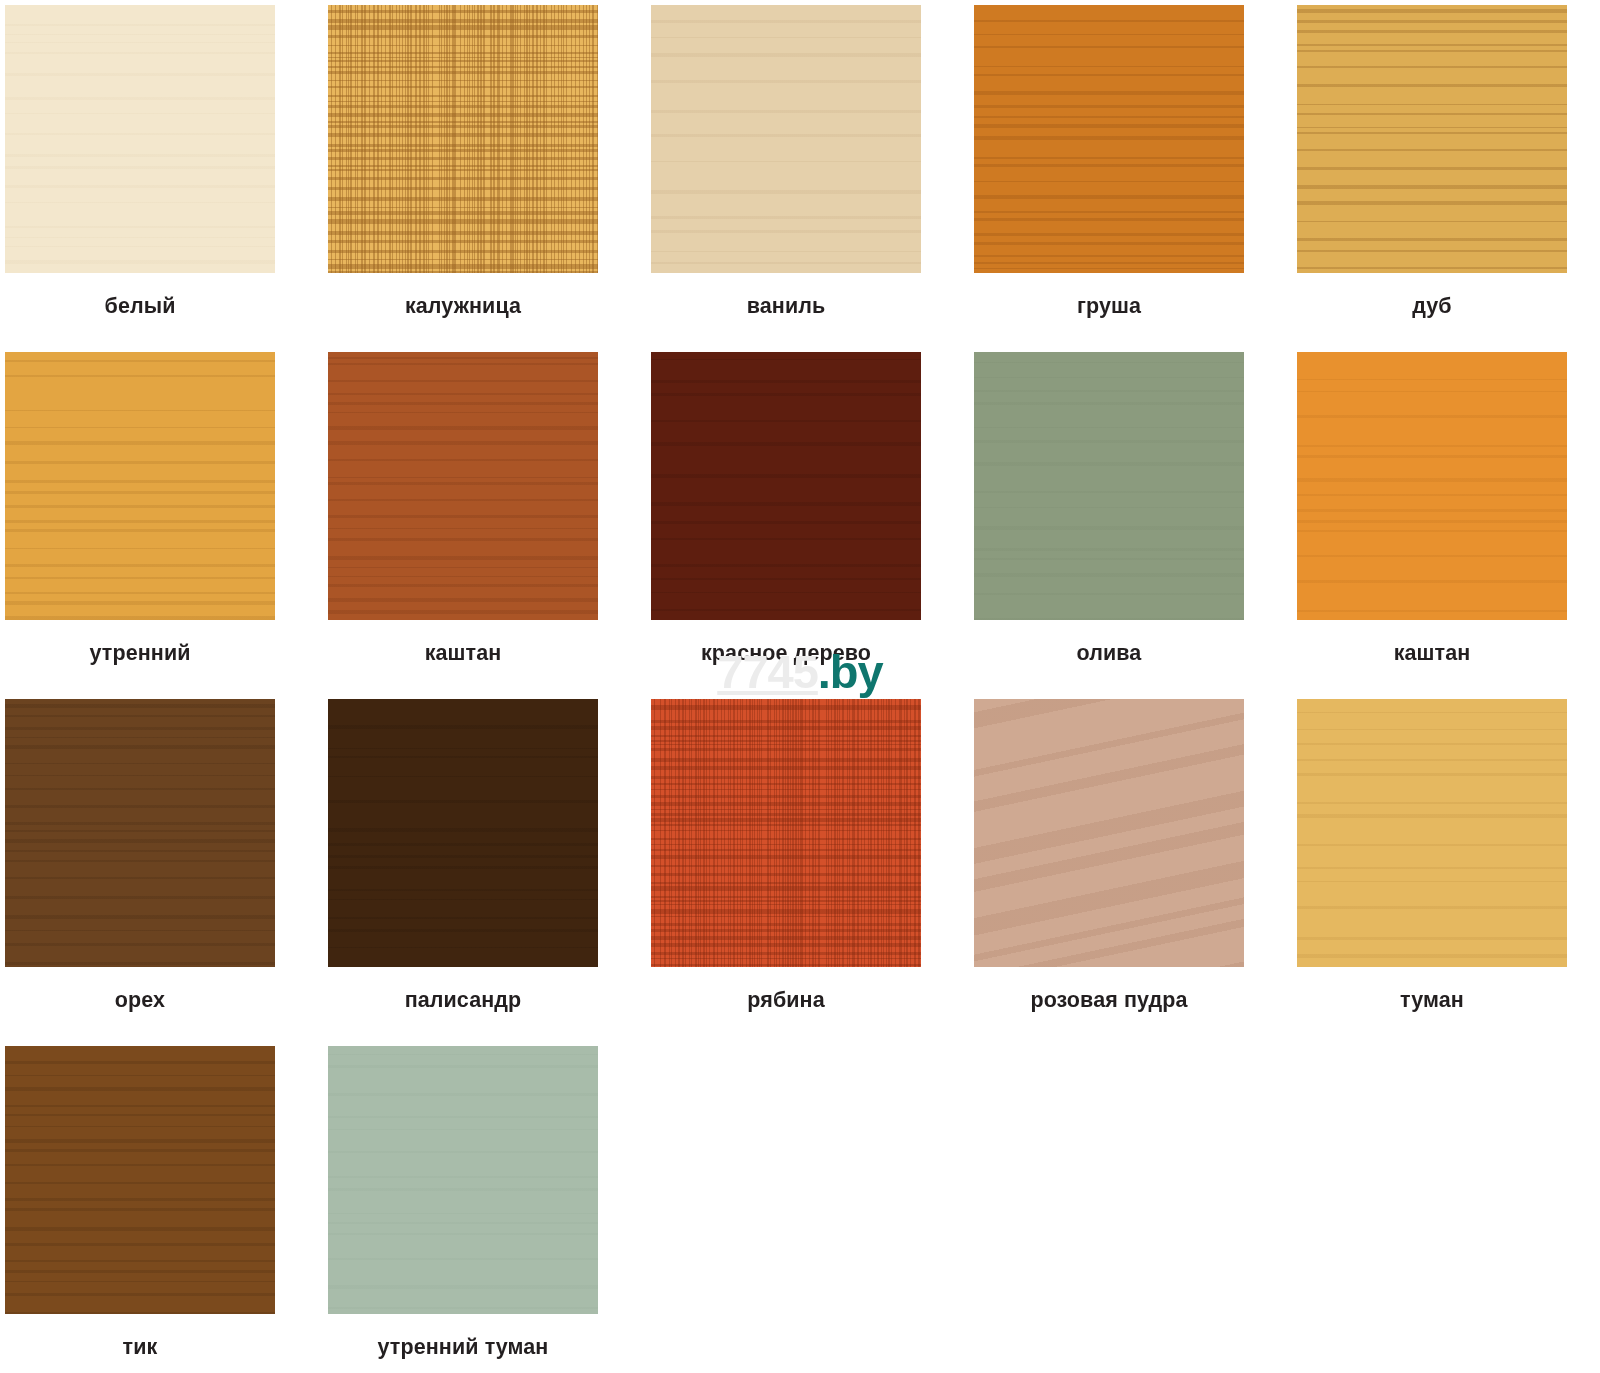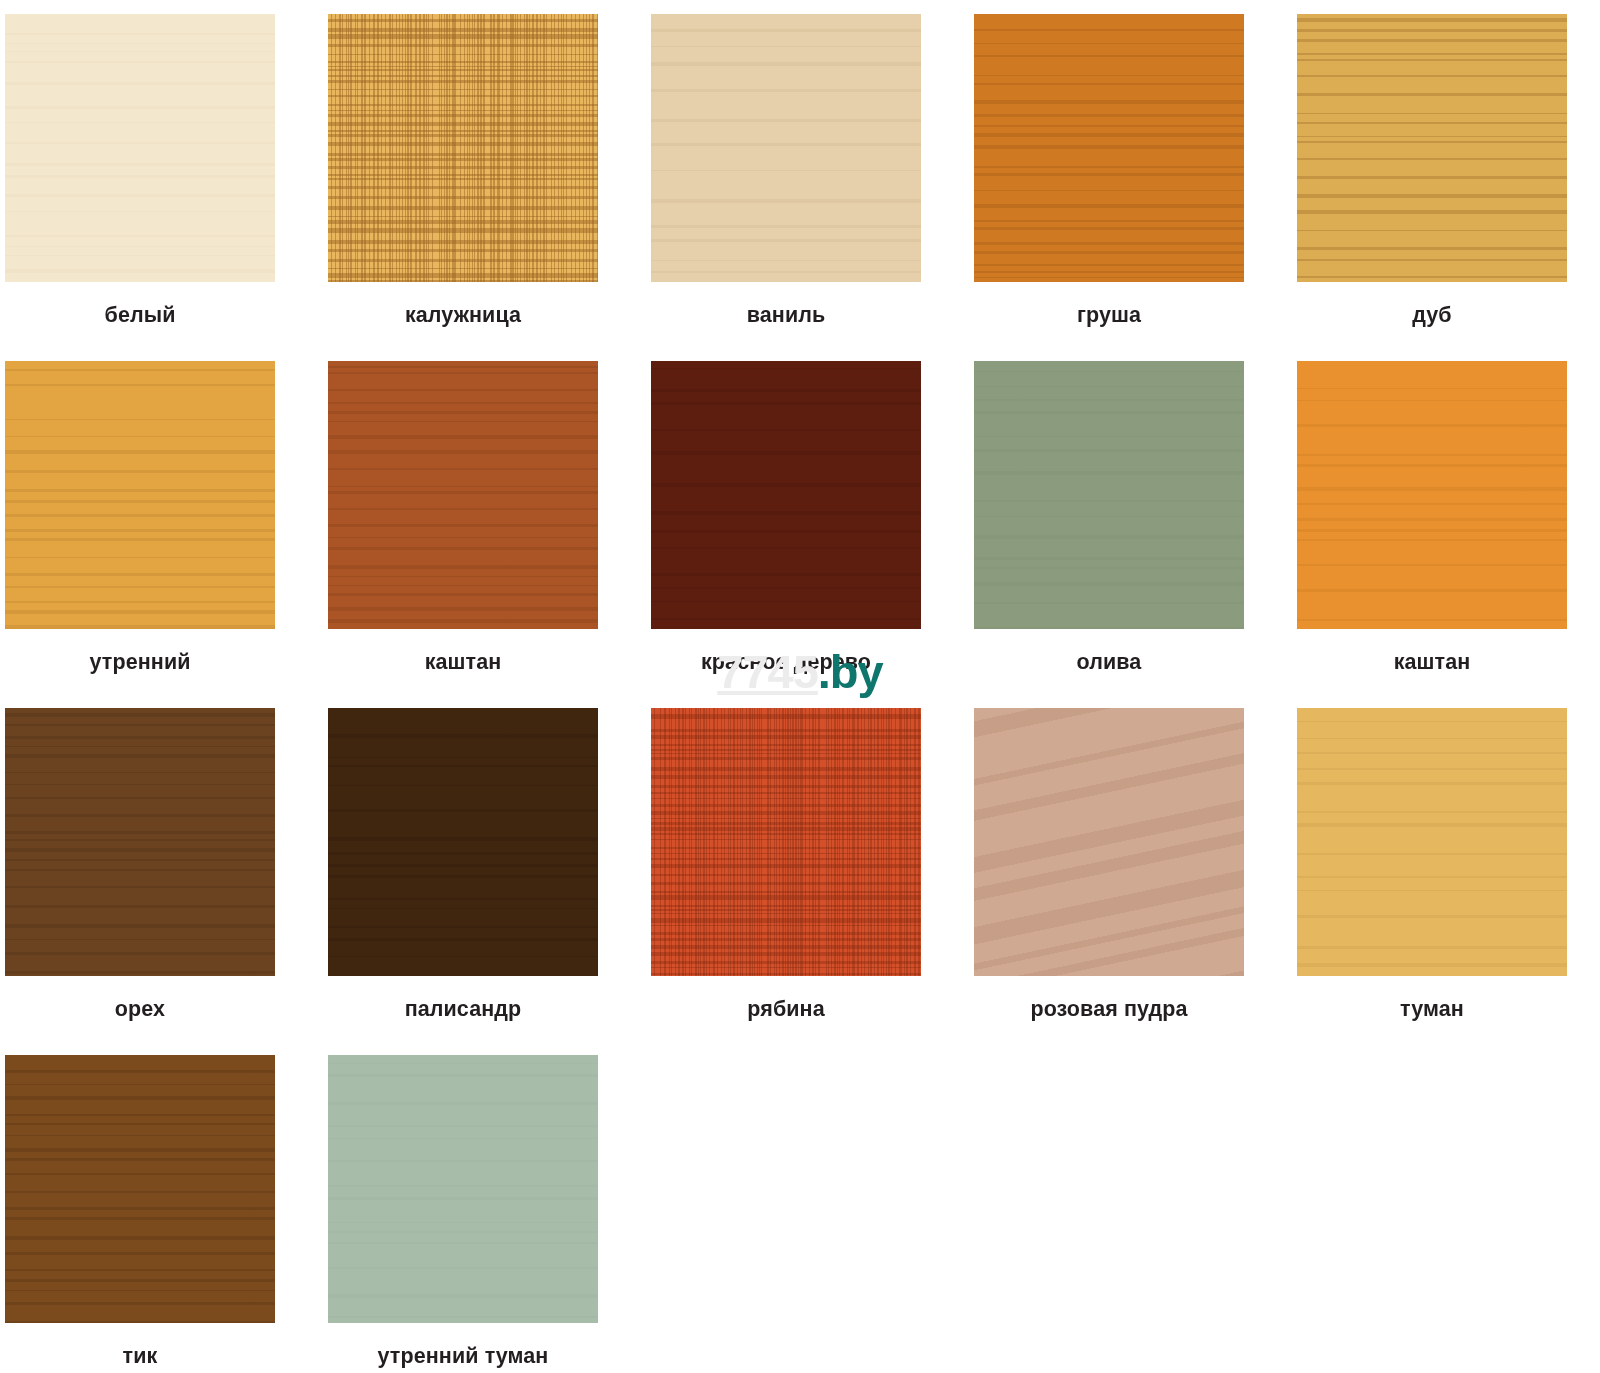--- a/index.html
+++ b/index.html
@@ -13,21 +13,21 @@
   }
   .palette-grid{
     position:absolute;
     left:0;top:0;
     width:1600px;height:1373px;
     display:grid;
     grid-template-columns:repeat(5,270px);
     grid-template-rows:repeat(4,347px);
     column-gap:53px;
     row-gap:0px;
-    padding:14px 0 0 5px;
+    padding:5px 0 0 5px;
     box-sizing:border-box;
   }
   .swatch-cell{
     display:flex;
     flex-direction:column;
     align-items:center;
     width:270px;
   }
   .swatch-cell.empty{visibility:hidden;}
   .swatch-chip{

